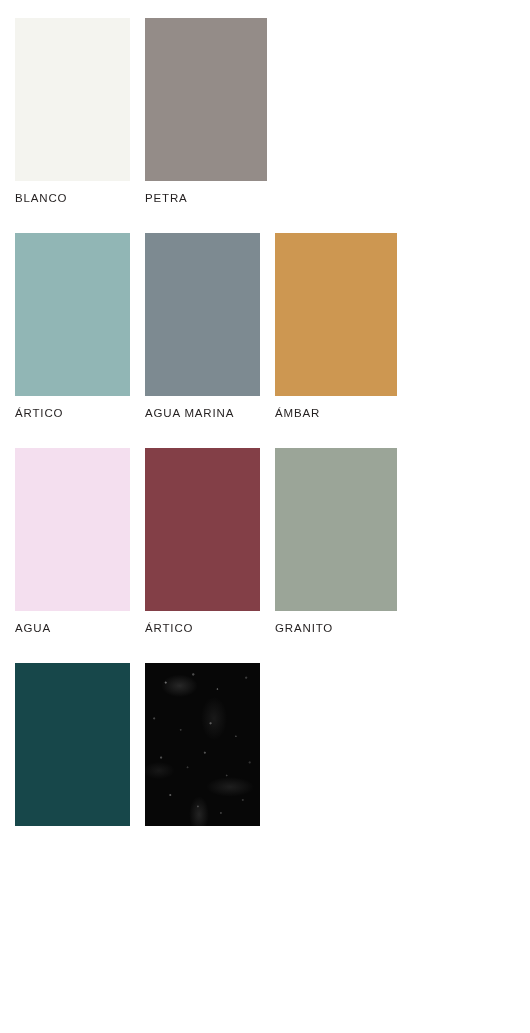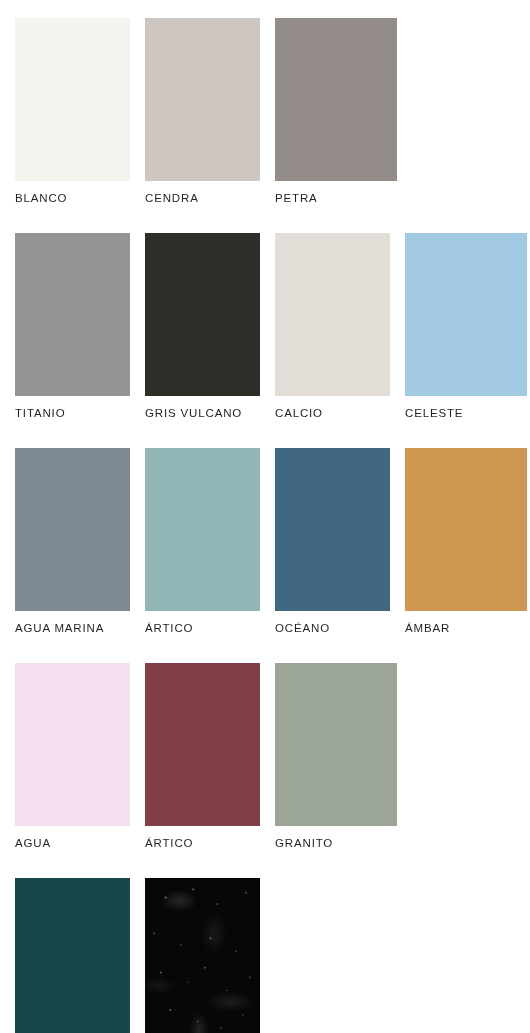--- a/index.html
+++ b/index.html
@@ -105,59 +105,33 @@
 </style>
 </head>
 <body>
 
 <div id="palette-grid">
     <div class="palette-row">
       <div class="swatch-cell">
         <div class="swatch-chip" style="background-color: rgb(244, 244, 239);"></div>
         <span class="swatch-label">BLANCO</span>
       </div>
-      <div class="swatch-cell">
-        <div class="swatch-chip" style="background-color: rgb(205, 198, 193);"></div>
-        <span class="swatch-label">CENDRA</span>
-      </div>
       <div class="swatch-cell bleed">
         <div class="swatch-chip" style="background-color: rgb(148, 140, 136);"></div>
         <span class="swatch-label">PETRA</span>
       </div>
     </div>
     <div class="palette-row">
       <div class="swatch-cell">
-        <div class="swatch-chip" style="background-color: rgb(148, 148, 148);"></div>
-        <span class="swatch-label">TITANIO</span>
-      </div>
-      <div class="swatch-cell">
-        <div class="swatch-chip" style="background-color: rgb(46, 46, 40);"></div>
-        <span class="swatch-label">GRIS VULCANO</span>
-      </div>
-      <div class="swatch-cell">
-        <div class="swatch-chip" style="background-color: rgb(226, 222, 215);"></div>
-        <span class="swatch-label">CALCIO</span>
-      </div>
-      <div class="swatch-cell bleed">
-        <div class="swatch-chip" style="background-color: rgb(163, 202, 227);"></div>
-        <span class="swatch-label">CELESTE</span>
-      </div>
-    </div>
-    <div class="palette-row">
-      <div class="swatch-cell">
-        <div class="swatch-chip" style="background-color: rgb(125, 138, 145);"></div>
-        <span class="swatch-label">AGUA MARINA</span>
-      </div>
-      <div class="swatch-cell">
         <div class="swatch-chip" style="background-color: rgb(145, 182, 181);"></div>
         <span class="swatch-label">ÁRTICO</span>
       </div>
       <div class="swatch-cell">
-        <div class="swatch-chip" style="background-color: rgb(63, 104, 128);"></div>
-        <span class="swatch-label">OCÉANO</span>
+        <div class="swatch-chip" style="background-color: rgb(125, 138, 145);"></div>
+        <span class="swatch-label">AGUA MARINA</span>
       </div>
       <div class="swatch-cell bleed">
         <div class="swatch-chip" style="background-color: rgb(205, 151, 81);"></div>
         <span class="swatch-label">ÁMBAR</span>
       </div>
     </div>
     <div class="palette-row">
       <div class="swatch-cell">
         <div class="swatch-chip" style="background-color: rgb(244, 223, 239);"></div>
         <span class="swatch-label">AGUA</span>

